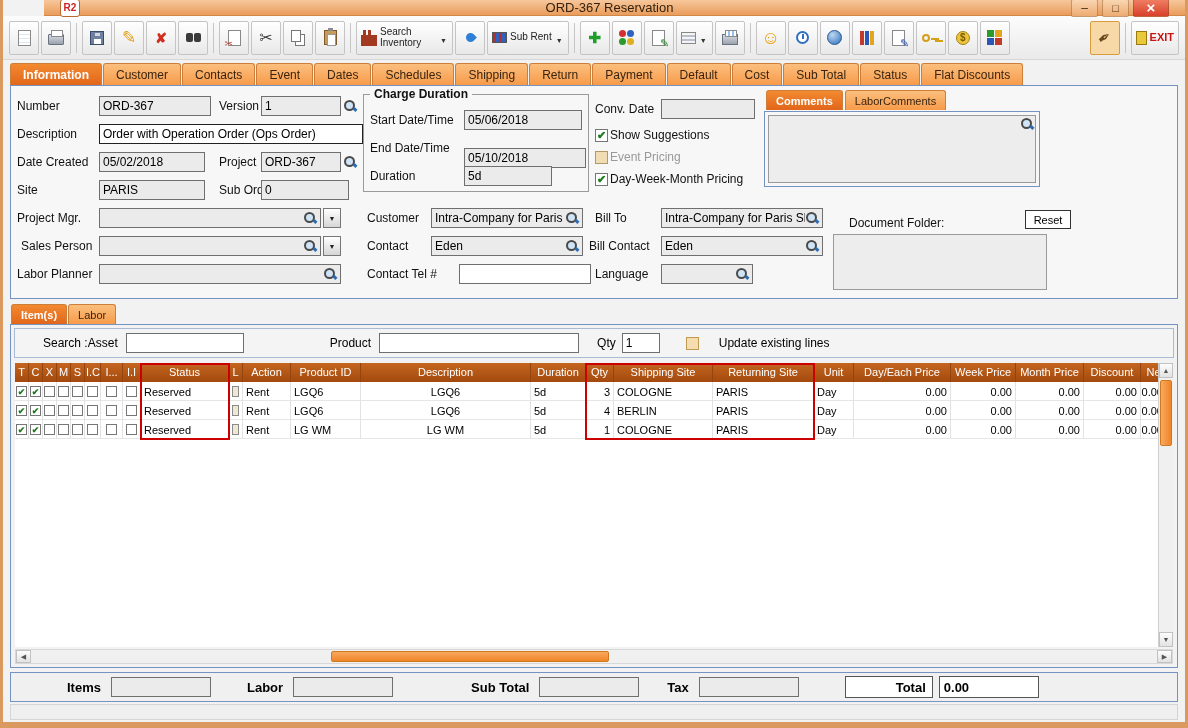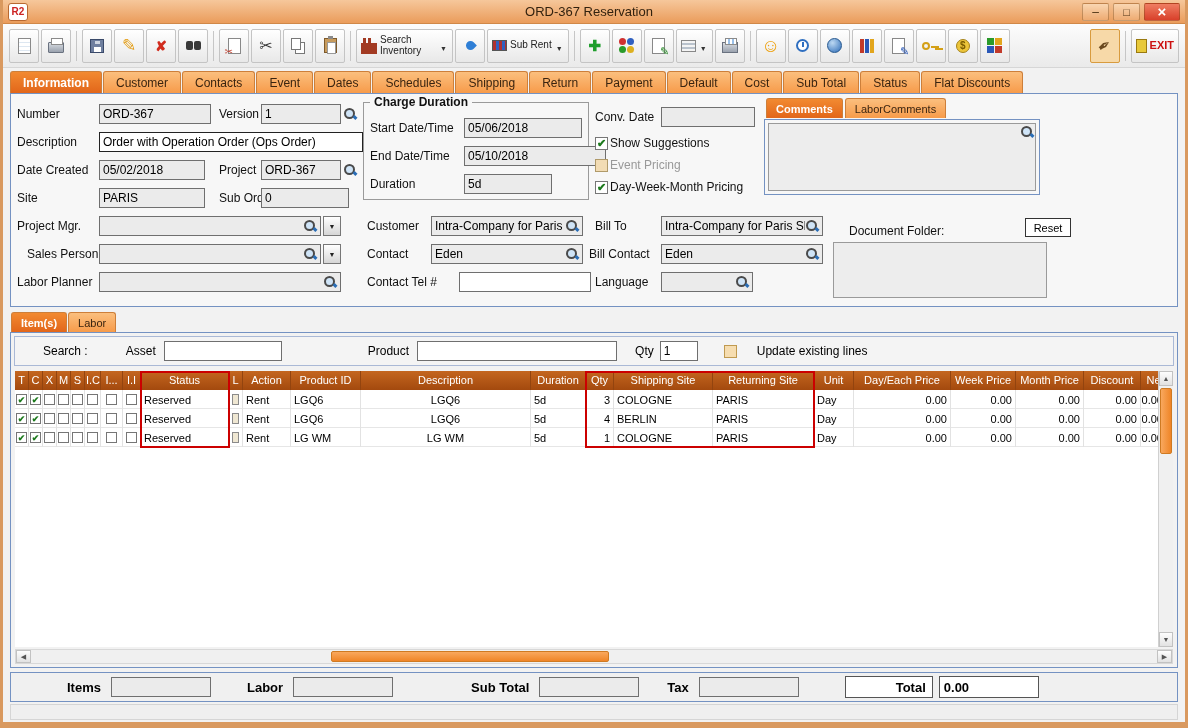--- a/index.html
+++ b/index.html
@@ -1,21 +1,21 @@
 <!DOCTYPE html>
 <html><head>
 <meta charset="utf-8">
 <style>
   html,body{margin:0;padding:0;background:#6f6f6f;}
   *{box-sizing:border-box;font-family:"Liberation Sans",sans-serif;}
   .window{width:1188px;height:728px;display:flex;flex-direction:column;background:#f2f2f2;
     border-left:3px solid #d9995f;border-right:3px solid #d9995f;border-bottom:6px solid #d9995f;overflow:hidden;}
 
   
-  .titlebar{height:24px;flex:none;background:linear-gradient(#f6c79b,#ea9c5b);display:flex;align-items:center;padding:0 5px;position:relative;border-bottom:1px solid #d08848;}
+  .titlebar{height:16px;flex:none;background:linear-gradient(#f6c79b,#ea9c5b);display:flex;align-items:center;padding:0 16px;position:relative;border-bottom:1px solid #d08848;margin-left:41px;}
   .app-icon{width:20px;height:18px;background:#fff;border:1px solid #b86830;border-radius:3px;color:#cc2222;font-size:10px;font-weight:bold;display:flex;align-items:center;justify-content:center;z-index:2;}
   .title{position:absolute;left:0;right:10px;text-align:center;font-size:13px;color:#33220f;}
   .win-controls{margin-left:auto;display:flex;gap:4px;z-index:2;}
   .wbtn{width:27px;height:18px;display:flex;align-items:center;justify-content:center;font-size:12px;color:#4a3012;border:1px solid rgba(120,70,20,.4);border-radius:2px;background:linear-gradient(#f9d6b2,#eeab72);cursor:pointer;}
   .wbtn.close{background:linear-gradient(#ef7d62,#d8402a);color:#fff;width:36px;font-weight:bold;}
   .g-min::after{content:"–";} .g-max::after{content:"□";font-size:11px;} .g-close::after{content:"×";font-size:15px;}
 
   
   .menubar{height:23px;flex:none;background:#f4f4f4;border-bottom:1px solid #ddd;display:flex;align-items:center;padding-left:6px;}
   .menu-item{display:inline-block;padding:3px 9px;font-size:12px;color:#111;cursor:pointer;}
@@ -320,21 +320,21 @@
       </div>
 
     <span class="lbl abs" style="left:6px;top:125px">Project Mgr.</span>
     <div class="hrow abs" style="left:88px;top:122px">
       <div class="fld" style="width:222px">
           <span class="fval"></span>
           <span class="mag"></span>
         </div>
       <span class="dd"></span>
     </div>
-    <span class="lbl abs" style="left:16px;top:153px">Sales Person</span>
+    <span class="lbl abs" style="left:10px;top:153px">Sales Person</span>
     <div class="hrow abs" style="left:88px;top:150px">
       <div class="fld" style="width:222px">
           <span class="fval"></span>
           <span class="mag"></span>
         </div>
       <span class="dd"></span>
     </div>
     <span class="lbl abs" style="left:6px;top:181px">Labor Planner</span>
     <div class="hrow abs" style="left:88px;top:178px">
       <div class="fld" style="width:242px">
@@ -343,21 +343,21 @@
         </div>
     </div>
 
     <div class="group abs" style="left:352px;top:8px;width:226px;height:98px">
       <span class="grp-title">Charge Duration</span>
       <span class="lbl abs" style="left:6px;top:18px">Start Date/Time</span>
       <div class="fld abs" style="left:100px;top:15px;width:118px">
           <span class="fval">05/06/2018</span>
         </div>
       <span class="lbl abs" style="left:6px;top:46px">End Date/Time</span>
-      <div class="fld abs" style="left:100px;top:43px;width:142px">
+      <div class="fld abs" style="left:100px;top:53px;width:122px">
           <span class="fval">05/10/2018</span>
         </div>
       <span class="lbl abs" style="left:6px;top:74px">Duration</span>
       <div class="fld abs" style="left:100px;top:71px;width:88px">
           <span class="fval">5d</span>
         </div>
     </div>
 
     <span class="lbl abs" style="left:584px;top:16px">Conv. Date</span>
     <div class="fld abs" style="left:650px;top:13px;width:94px">
@@ -433,21 +433,21 @@
   </div>
 
   <div class="subtabs" id="subtabs">
       <div class="tab small selected">Item(s)</div>
       <div class="tab small">Labor</div>
     </div>
 
   <div class="items-panel">
     <div class="search-box">
       <span class="slbl bold" style="margin-left:28px">Search :</span>
-      <span class="slbl" style="margin-left:38px">Asset</span>
+      <span class="slbl" style="">Asset</span>
       <div class="fld white" style="width:118px;margin-left:8px">
           <span class="fval"></span>
         </div>
       <span class="slbl" style="margin-left:86px">Product</span>
       <div class="fld white" style="width:200px;margin-left:8px">
           <span class="fval"></span>
         </div>
       <span class="slbl" style="margin-left:18px">Qty</span>
       <div class="fld white" style="width:38px;margin-left:6px">
           <span class="fval">1</span>

